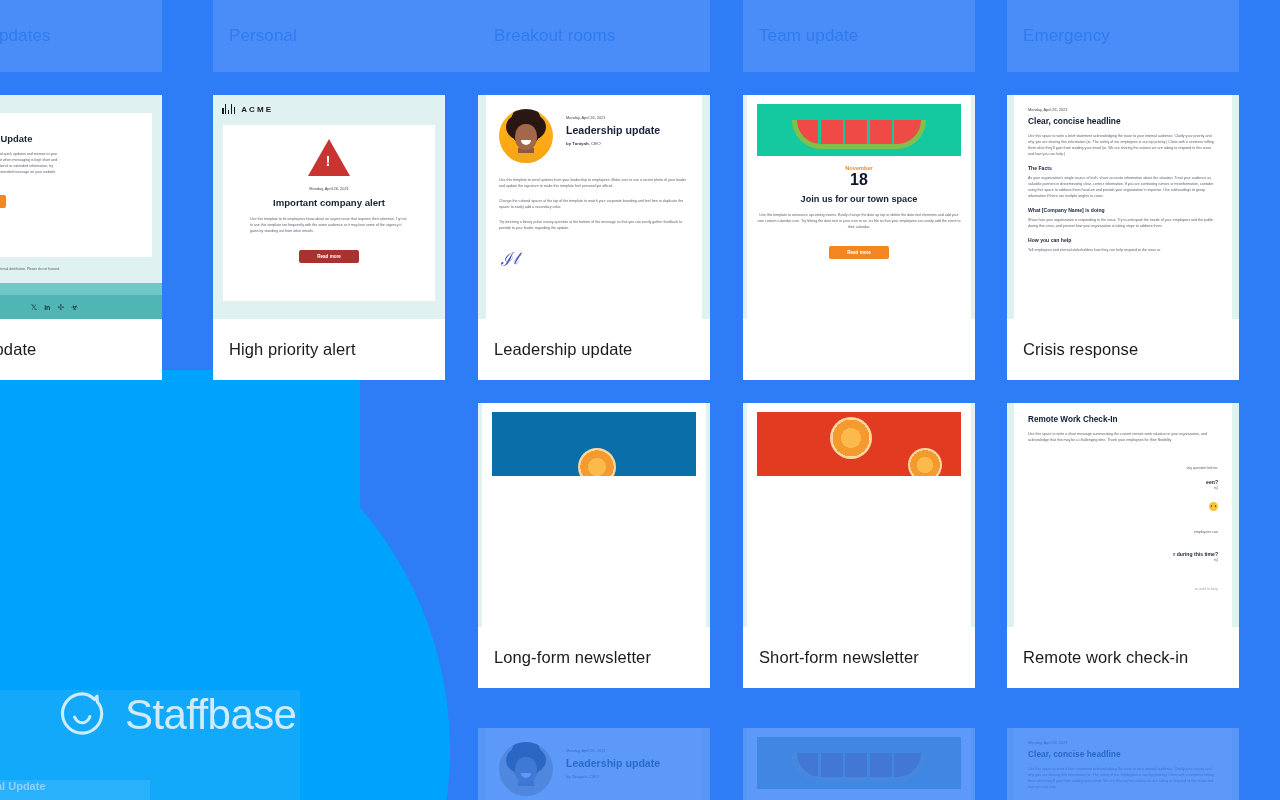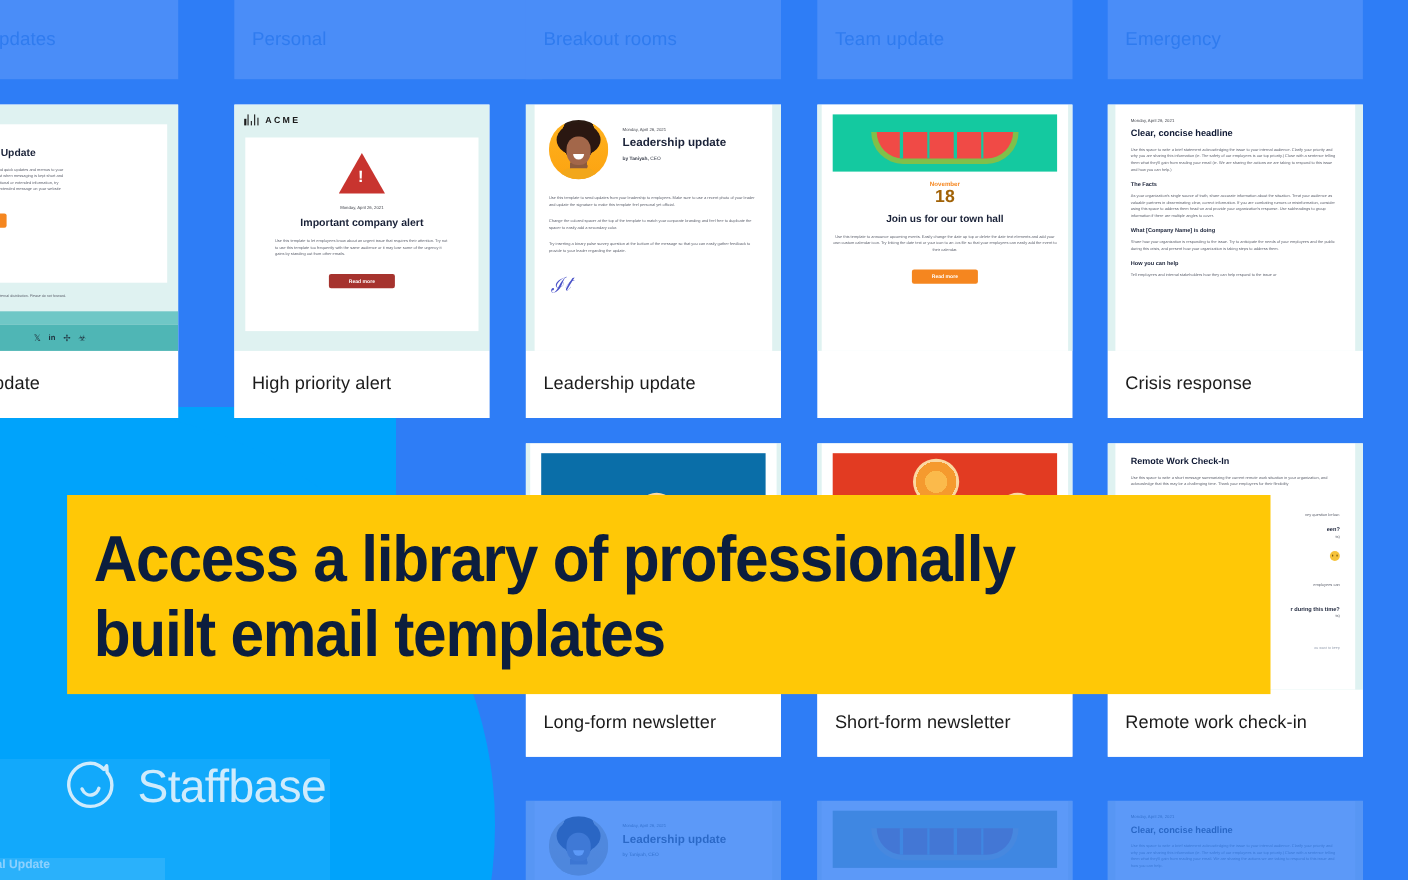--- a/index.html
+++ b/index.html
@@ -109,21 +109,21 @@
   .melon .rind{
     position:absolute;left:17%;top:30%;width:66%;height:56%;
     background:#7FC04A;border-radius:0 0 90px 90px;
   }
   .melon .flesh{
     position:absolute;left:19.5%;top:30%;width:61%;height:47%;
     background:#F04A46;border-radius:0 0 80px 80px;
   }
   .melon .cut{position:absolute;top:30%;width:2.5px;height:47%;background:#14C9A0;}
   .ev-month{color:#F5861F;font-size:5.6px;font-weight:bold;text-align:center;}
-  .ev-day{color:#a16207;font-size:16px;font-weight:bold;text-align:center;line-height:17px;}
+  .ev-day{color:#0f172a;font-size:16px;font-weight:bold;text-align:center;line-height:17px;}
 
   
   .crisis h4{margin:0;font-size:5.1px;color:#1a2238;}
   .crisis h3{margin:0;font-size:8.4px;color:#101a35;}
 
   
   .photo-blue{width:100%;height:100%;background:#0A6EA8;position:relative;overflow:hidden;}
   .photo-red{width:100%;height:100%;background:#E23B22;position:relative;overflow:hidden;}
   .orange-slice{
     position:absolute;border-radius:50%;
@@ -274,21 +274,21 @@
         <div class="melon">
           <span class="rind"></span>
             <span class="flesh"></span>
           <span class="cut" style="left:30%"></span>
             <span class="cut" style="left:42%"></span>
           <span class="cut" style="left:54%"></span>
             <span class="cut" style="left:66%"></span>
         </div>
         <div class="ev-month" style="margin-top:9px;">November</div>
         <div class="ev-day">18</div>
-        <div class="h-em" style="font-size:9.2px;text-align:center;margin-top:6px;">Join us for our town hall</div>
+        <div class="h-em" style="font-size:9.2px;text-align:center;margin-top:6px;">Join us for our town space</div>
         <div class="tiny" style="margin-top:8px;text-align:center;">Use this template to announce upcoming events. Easily change the date up top or delete the date text elements and add your own custom calendar icon. Try linking the date text or your icon to an .ics file so that your employees can easily add the event to their calendar.</div>
         <div style="margin-top:10px;text-align:center;"><span class="btn-orange">Read more</span></div>
       </div>
     </div>
   </div>
 
   <div class="card" style="left:1007px;top:95px;width:232px;height:285px;">
     <div class="preview crisis" style="height:224px;background:#DFF2F1;">
       <div class="sheet" style="left:7px;top:0;right:7px;height:224px;padding:12px 14px;box-sizing:border-box;">
         <div class="date">Monday, April 26, 2021</div>
@@ -386,24 +386,20 @@
       <div class="sheet" style="left:7px;top:0;right:7px;height:160px;padding:12px 14px;box-sizing:border-box;">
         <div class="date">Monday, April 26, 2021</div>
         <h3 style="margin-top:4px;">Clear, concise headline</h3>
         <div class="tiny" style="margin-top:7px;">Use this space to write a brief statement acknowledging the issue to your internal audience. Clarify your priority and why you are sharing this information (ie. The safety of our employees is our top priority.) Close with a sentence telling them what they'll gain from reading your email. We are sharing the actions we are taking to respond to this issue and how you can help.</div>
       </div>
     </div>
   </div>
 
   <div style="position:absolute;left:-4px;top:780px;z-index:5;color:#CFE6FF;opacity:.6;font-size:11px;font-weight:bold;">al Update</div>
 
-  <div class="banner">
-    <h1>Access a library of professionally
-built email templates</h1>
-  </div>
 
   <div class="logo">
     <svg class="mark" viewBox="0 0 50 50">
       <path d="M36.5 9.5 C32.4 5.2 26.6 3 20.5 4.2 C10.5 6.1 3.6 15.3 4.6 25.4 C5.6 35.6 14.2 43.2 24.4 43.1 C35 43 43.6 34.4 43.7 23.8 C43.7 19.2 42.1 15.2 39.4 12.1 L39.0 6.2 Z" fill="none" stroke="#CFEBFC" stroke-width="3.1" stroke-linejoin="round" stroke-linecap="round"></path>
       <path d="M16.6 27.2 C18.6 31.6 22.6 33.6 26.2 32.5 C29.0 31.6 31.0 29.4 31.9 26.6" fill="none" stroke="#CFEBFC" stroke-width="3.1" stroke-linecap="round"></path>
     </svg>
     <span class="word">Staffbase</span>
   </div>
 
 </div>

